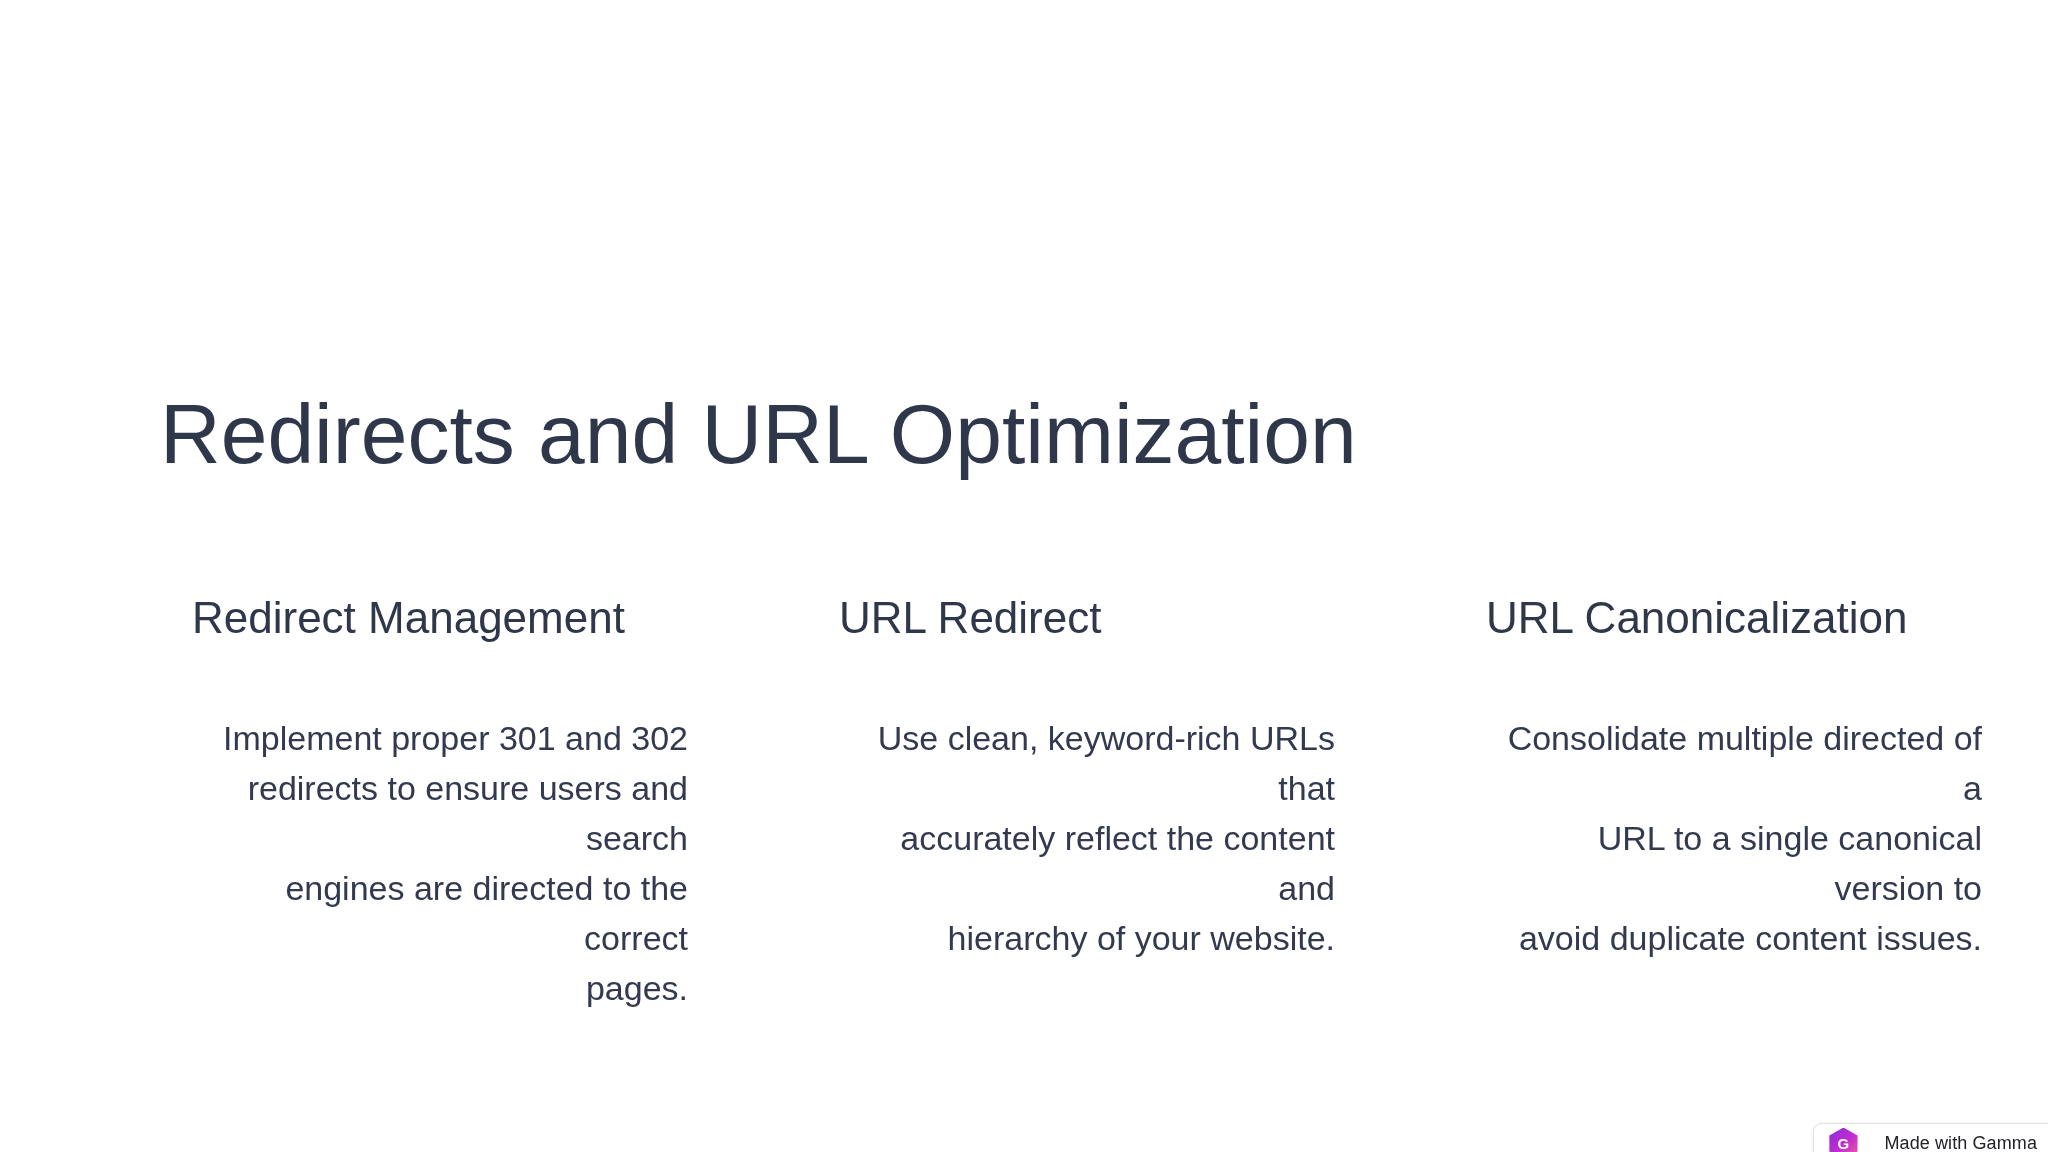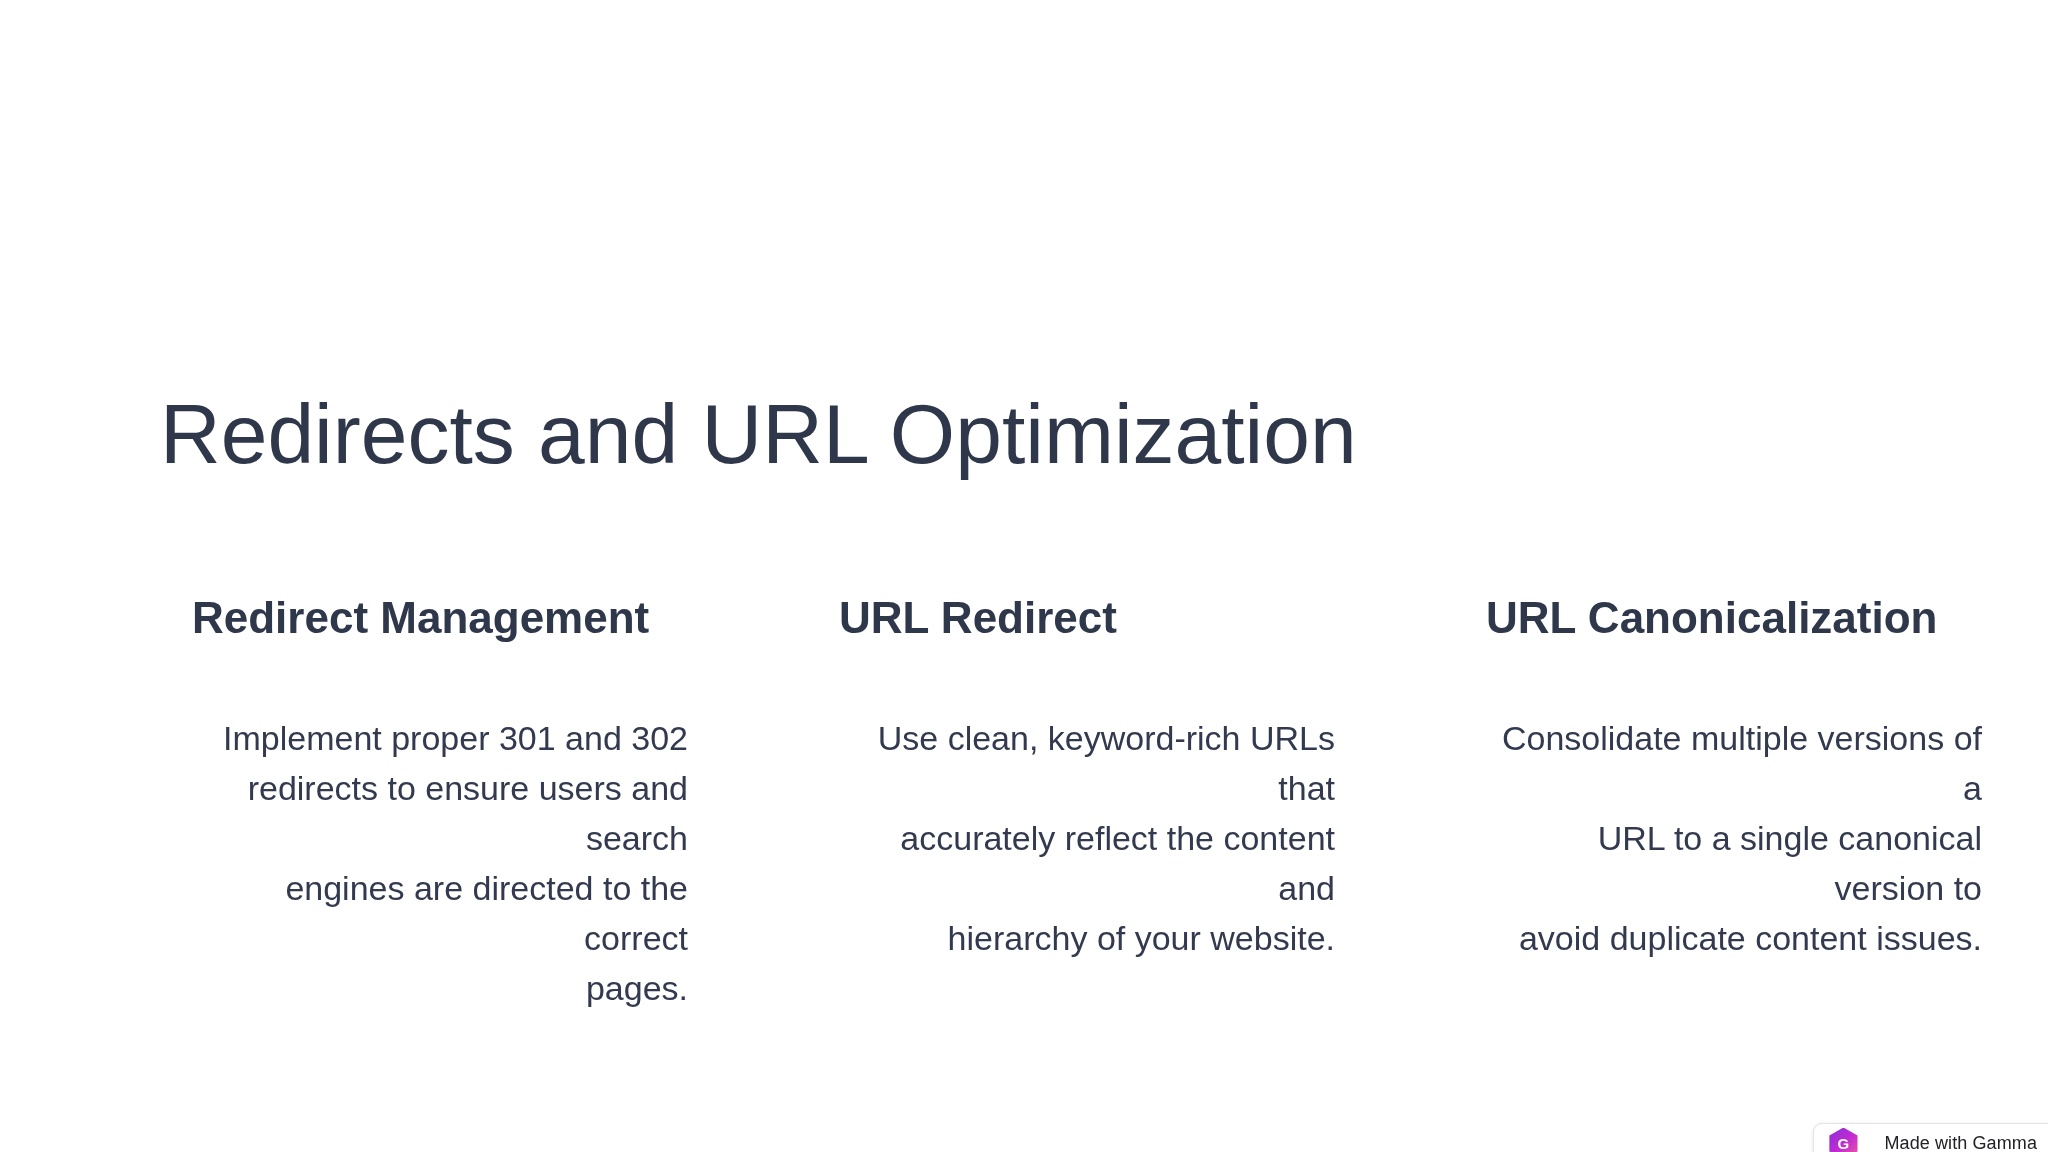--- a/index.html
+++ b/index.html
@@ -26,21 +26,21 @@
   }
   .columns {
     position: absolute;
     left: 112px; top: 509px;
     display: grid;
     grid-template-columns: repeat(3, 560px);
     column-gap: 87px;
   }
   .col-heading {
     font-size: 44px;
-    font-weight: 700;
+    font-weight: 400;
     line-height: 57px;
     color: #2f374b;
   }
   .col-body {
     margin-top: 35px;
     font-size: 34px;
     font-weight: 400;
     line-height: 50px;
     color: #333a4f;
     white-space: pre-line;
@@ -108,21 +108,21 @@
 
     <div class="column">
       <h3 class="col-heading">URL Redirect</h3>
       <p class="col-body">Use clean, keyword-rich URLs that
 accurately reflect the content and
 hierarchy of your website.</p>
     </div>
 
     <div class="column">
       <h3 class="col-heading">URL Canonicalization</h3>
-      <p class="col-body">Consolidate multiple versions of a
+      <p class="col-body">Consolidate multiple directed of a
 URL to a single canonical version to
 avoid duplicate content issues.</p>
     </div>
 
   </div>
 
   <div class="bottom-strip"></div>
 
   <div class="gamma-badge">
     <div class="gamma-logo">

